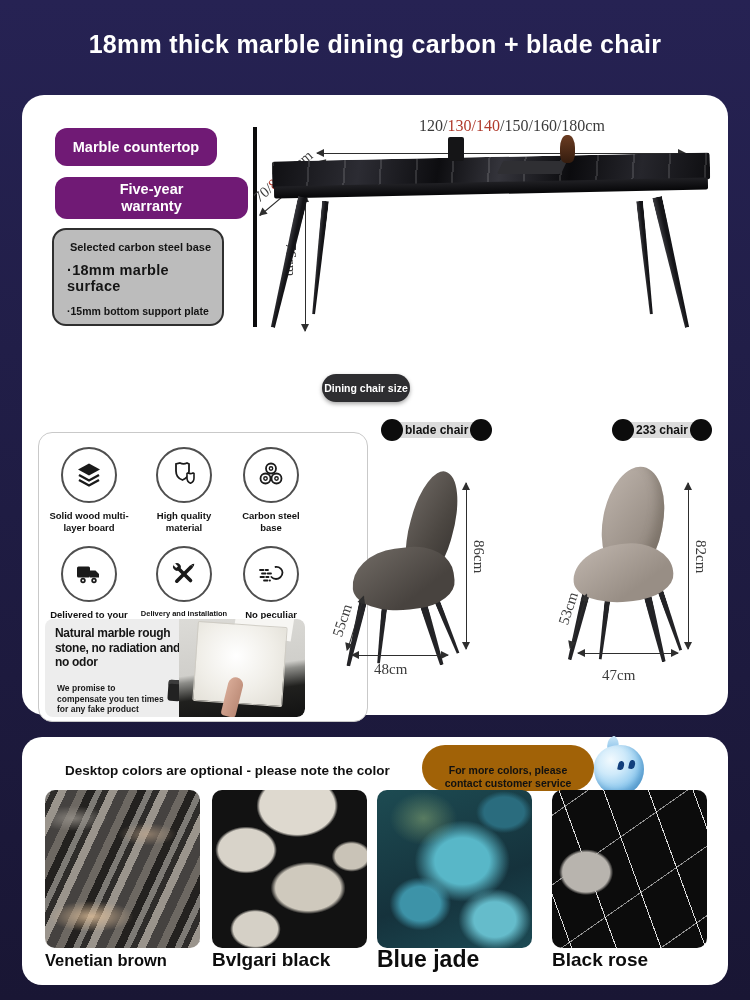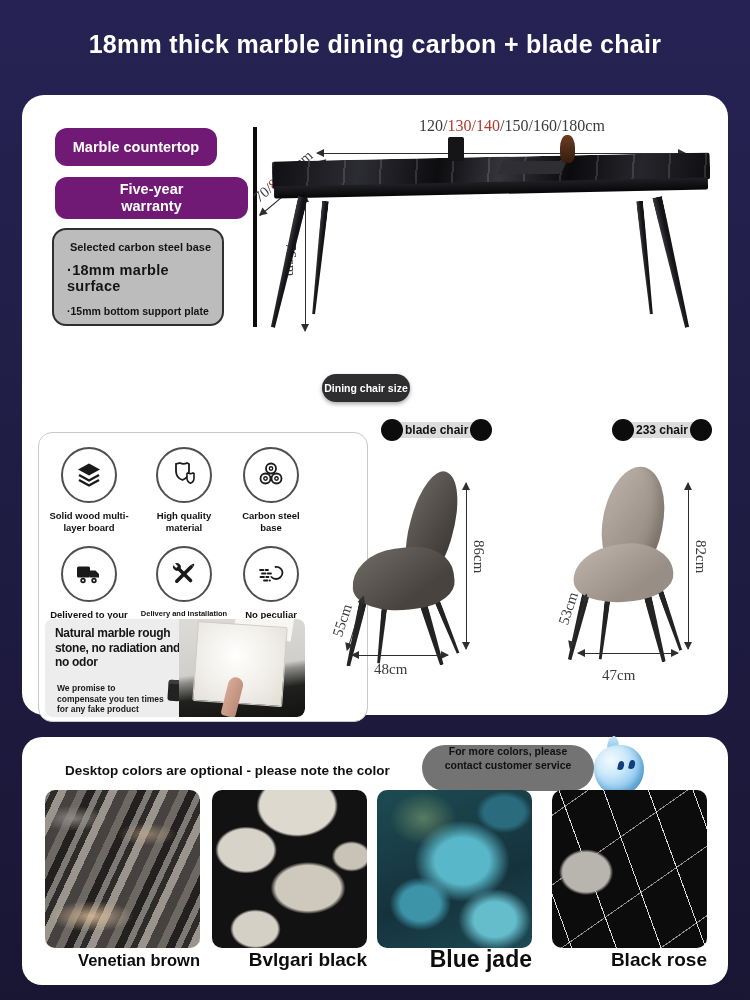--- a/index.html
+++ b/index.html
@@ -91,34 +91,34 @@
   .tag-dot{width:22px;height:22px;background:#0c0c0c;border-radius:50%;position:relative;z-index:2;}
   .tag-text{font-size:12px;font-weight:bold;color:#111;margin:0 -10px;position:relative;z-index:1;
     background:rgba(175,175,175,.45);padding:1px 12px;border-radius:8px;white-space:nowrap;}
   .chair{position:absolute;}
   .chair .part{position:absolute;}
   .cleg{position:absolute;background:#232326;transform-origin:top center;
     clip-path:polygon(0 0,100% 0,72% 100%,28% 100%);border-radius:2px;}
 
   
   .colors-heading{position:absolute;font-size:13.5px;font-weight:bold;color:#111;}
-  .note-pill{position:absolute;background:#737373;border-radius:24px;display:flex;align-items:flex-start;
+  .note-pill{position:absolute;background:#a16207;border-radius:24px;display:flex;align-items:flex-end;
     justify-content:center;text-align:center;font-size:10.5px;font-weight:bold;color:#111;line-height:1.3;}
   .mascot{position:absolute;}
   .mascot .drop{position:absolute;left:0;top:6px;width:50px;height:50px;
     border-radius:52% 48% 50% 50%/46% 50% 54% 54%;
     background:radial-gradient(circle at 34% 30%,#f2fafe 0%,#cfeafa 30%,#8cc8ee 65%,#5ea8da 100%);
     box-shadow:inset -3px -4px 6px rgba(40,110,170,.45);}
   .mascot .tail{position:absolute;left:12px;top:-2px;width:13px;height:15px;transform:rotate(-20deg);
     background:linear-gradient(200deg,#cfe9f9,#7ab9e6);border-radius:80% 20% 60% 40%/80% 40% 60% 20%;}
   .mascot .eye{position:absolute;width:6px;height:9px;background:#123f7c;border-radius:50% 50% 50% 10%;}
   .mascot .eye.l{left:24px;top:22px;transform:rotate(12deg);}
   .mascot .eye.r{left:35px;top:21px;transform:rotate(12deg);}
   .swatch{position:absolute;width:155px;height:158px;border-radius:10px;}
-  .swatch-label{position:absolute;width:155px;text-align:right;font-weight:bold;color:#0d0d0d;}
+  .swatch-label{position:absolute;width:155px;text-align:left;font-weight:bold;color:#0d0d0d;}
 
   .sw-venetian{background:
     radial-gradient(60px 22px at 30% 80%, rgba(219,188,152,.85), transparent 70%),
     radial-gradient(42px 16px at 66% 28%, rgba(199,170,140,.55), transparent 70%),
     radial-gradient(50px 18px at 18% 18%, rgba(150,145,138,.8), transparent 70%),
     repeating-linear-gradient(115deg,#7d7a75 0 6px,#2e2c2a 6px 12px,#9a948c 12px 20px,#454240 20px 30px,#6d6862 30px 38px,#23211f 38px 46px);}
   .sw-bvlgari{background:
     radial-gradient(68px 52px at 55% 10%, #ded9cf 0 55%, transparent 60%),
     radial-gradient(55px 42px at 22% 38%, #d8d3c9 0 50%, transparent 56%),
     radial-gradient(72px 50px at 62% 62%, #cfc9bd 0 45%, transparent 52%),

